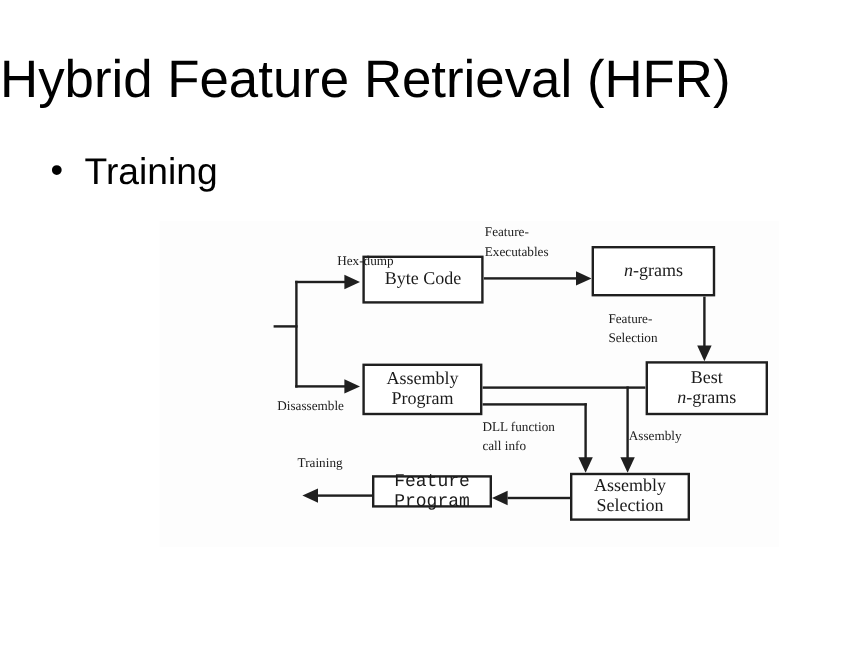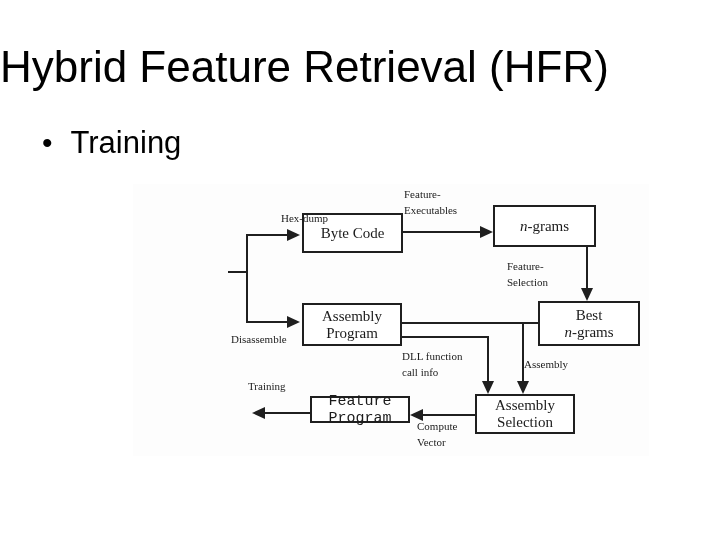--- a/index.html
+++ b/index.html
@@ -177,19 +177,15 @@
       <div>DLL function</div>
       <div>call info</div>
     </div>
 
     <div class="lbl" id="lbl-afr">
       <div>Assembly</div>
     </div>
 
     <div class="lbl" id="lbl-training">Training</div>
 
-    <div class="lbl" id="lbl-compute">
-      <div>Compute</div>
-      <div>Vector</div>
-    </div>
 
   </div>
 </div>
 
 </body></html>

